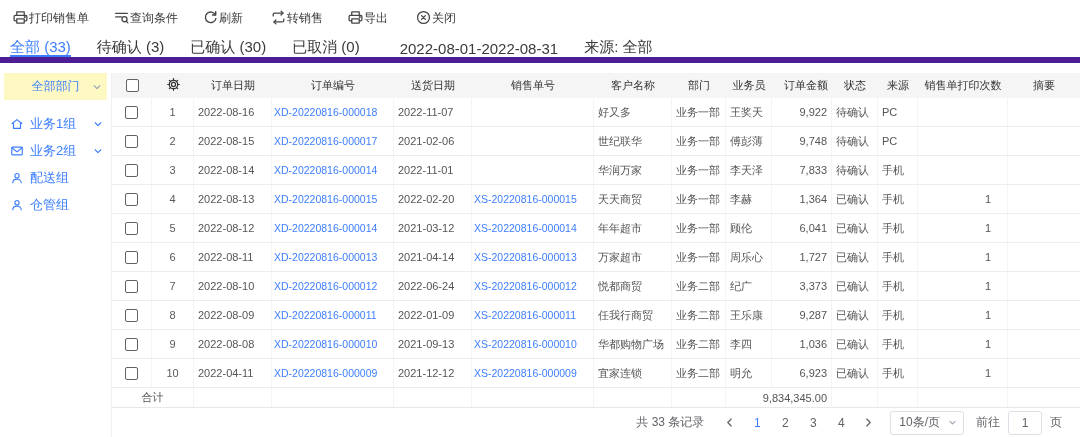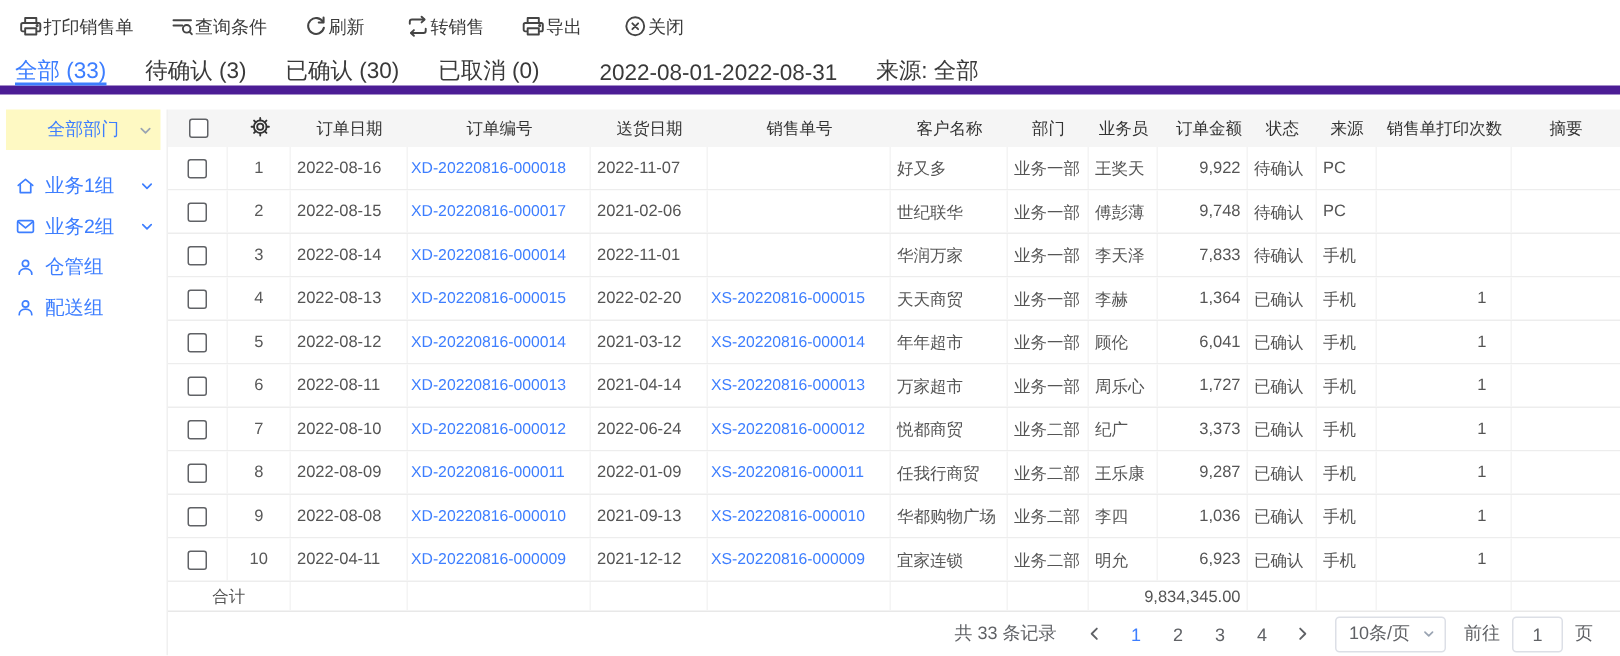--- a/index.html
+++ b/index.html
@@ -191,32 +191,32 @@
             </span>
   </div>
 
   <div class="side-item">
     <span class="sicon">
               <svg width="14" height="14" viewBox="0 0 16 16" fill="none" stroke="#3d7eff" stroke-width="1.3" stroke-linecap="round" stroke-linejoin="round">
                 <circle cx="8" cy="5.3" r="2.4"></circle>
                 <path d="M3.2 13.5c0-2.7 2.1-4.2 4.8-4.2s4.8 1.5 4.8 4.2"></path>
               </svg>
             </span>
-    <span class="slabel">仓管组</span>
+    <span class="slabel">配送组</span>
 
   </div>
 
   <div class="side-item">
     <span class="sicon">
               <svg width="14" height="14" viewBox="0 0 16 16" fill="none" stroke="#3d7eff" stroke-width="1.3" stroke-linecap="round" stroke-linejoin="round">
                 <circle cx="8" cy="5.3" r="2.4"></circle>
                 <path d="M3.2 13.5c0-2.7 2.1-4.2 4.8-4.2s4.8 1.5 4.8 4.2"></path>
               </svg>
             </span>
-    <span class="slabel">配送组</span>
+    <span class="slabel">仓管组</span>
 
   </div>
 </div>
     </aside>
 
     <main class="table-area">
       <div class="thead">
         <div class="cell c-check">
           <span class="cb"></span>
         </div>

